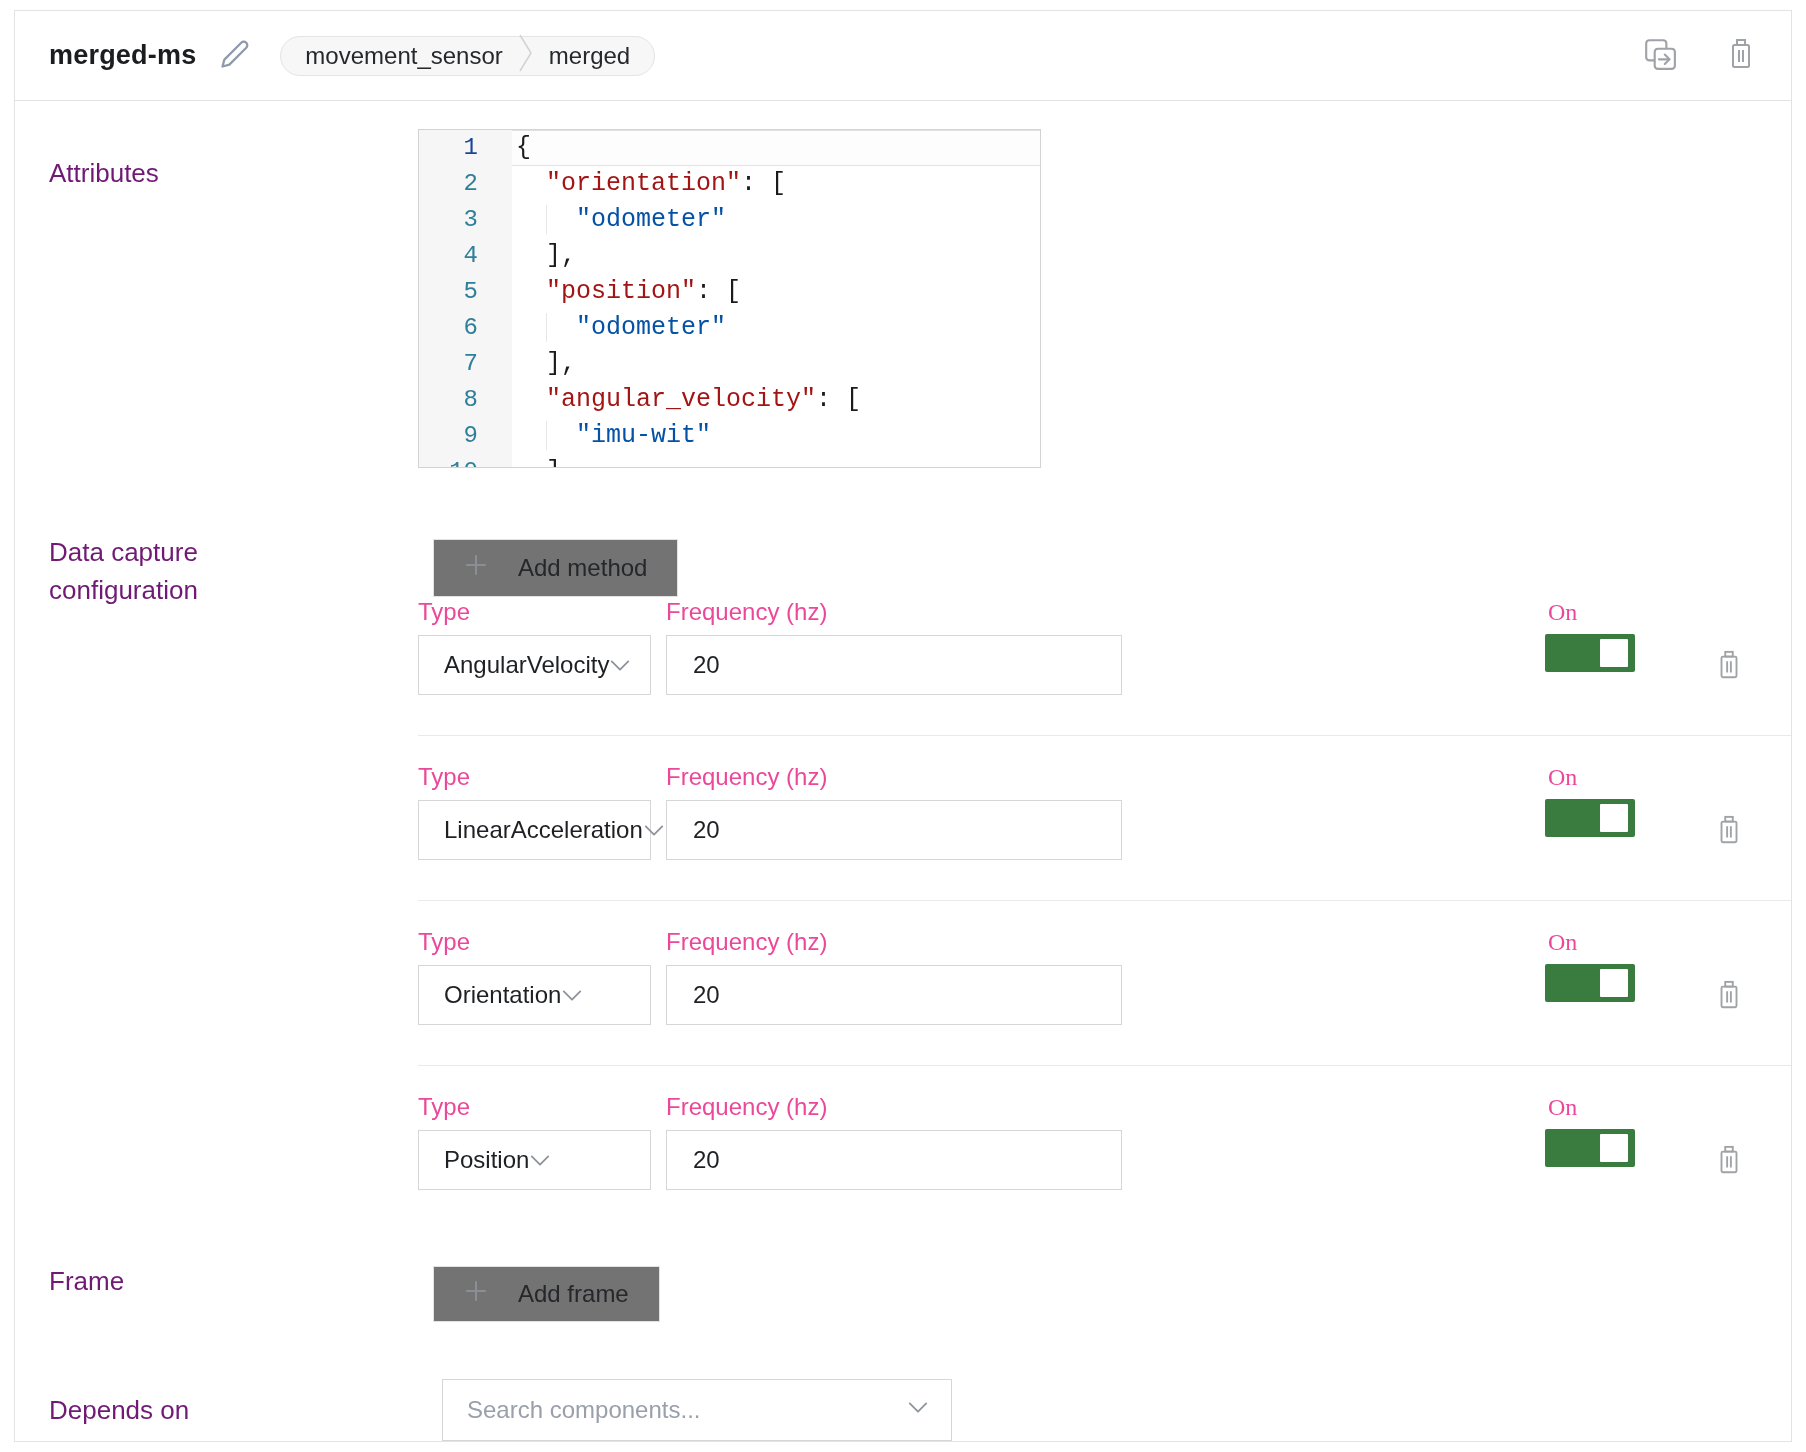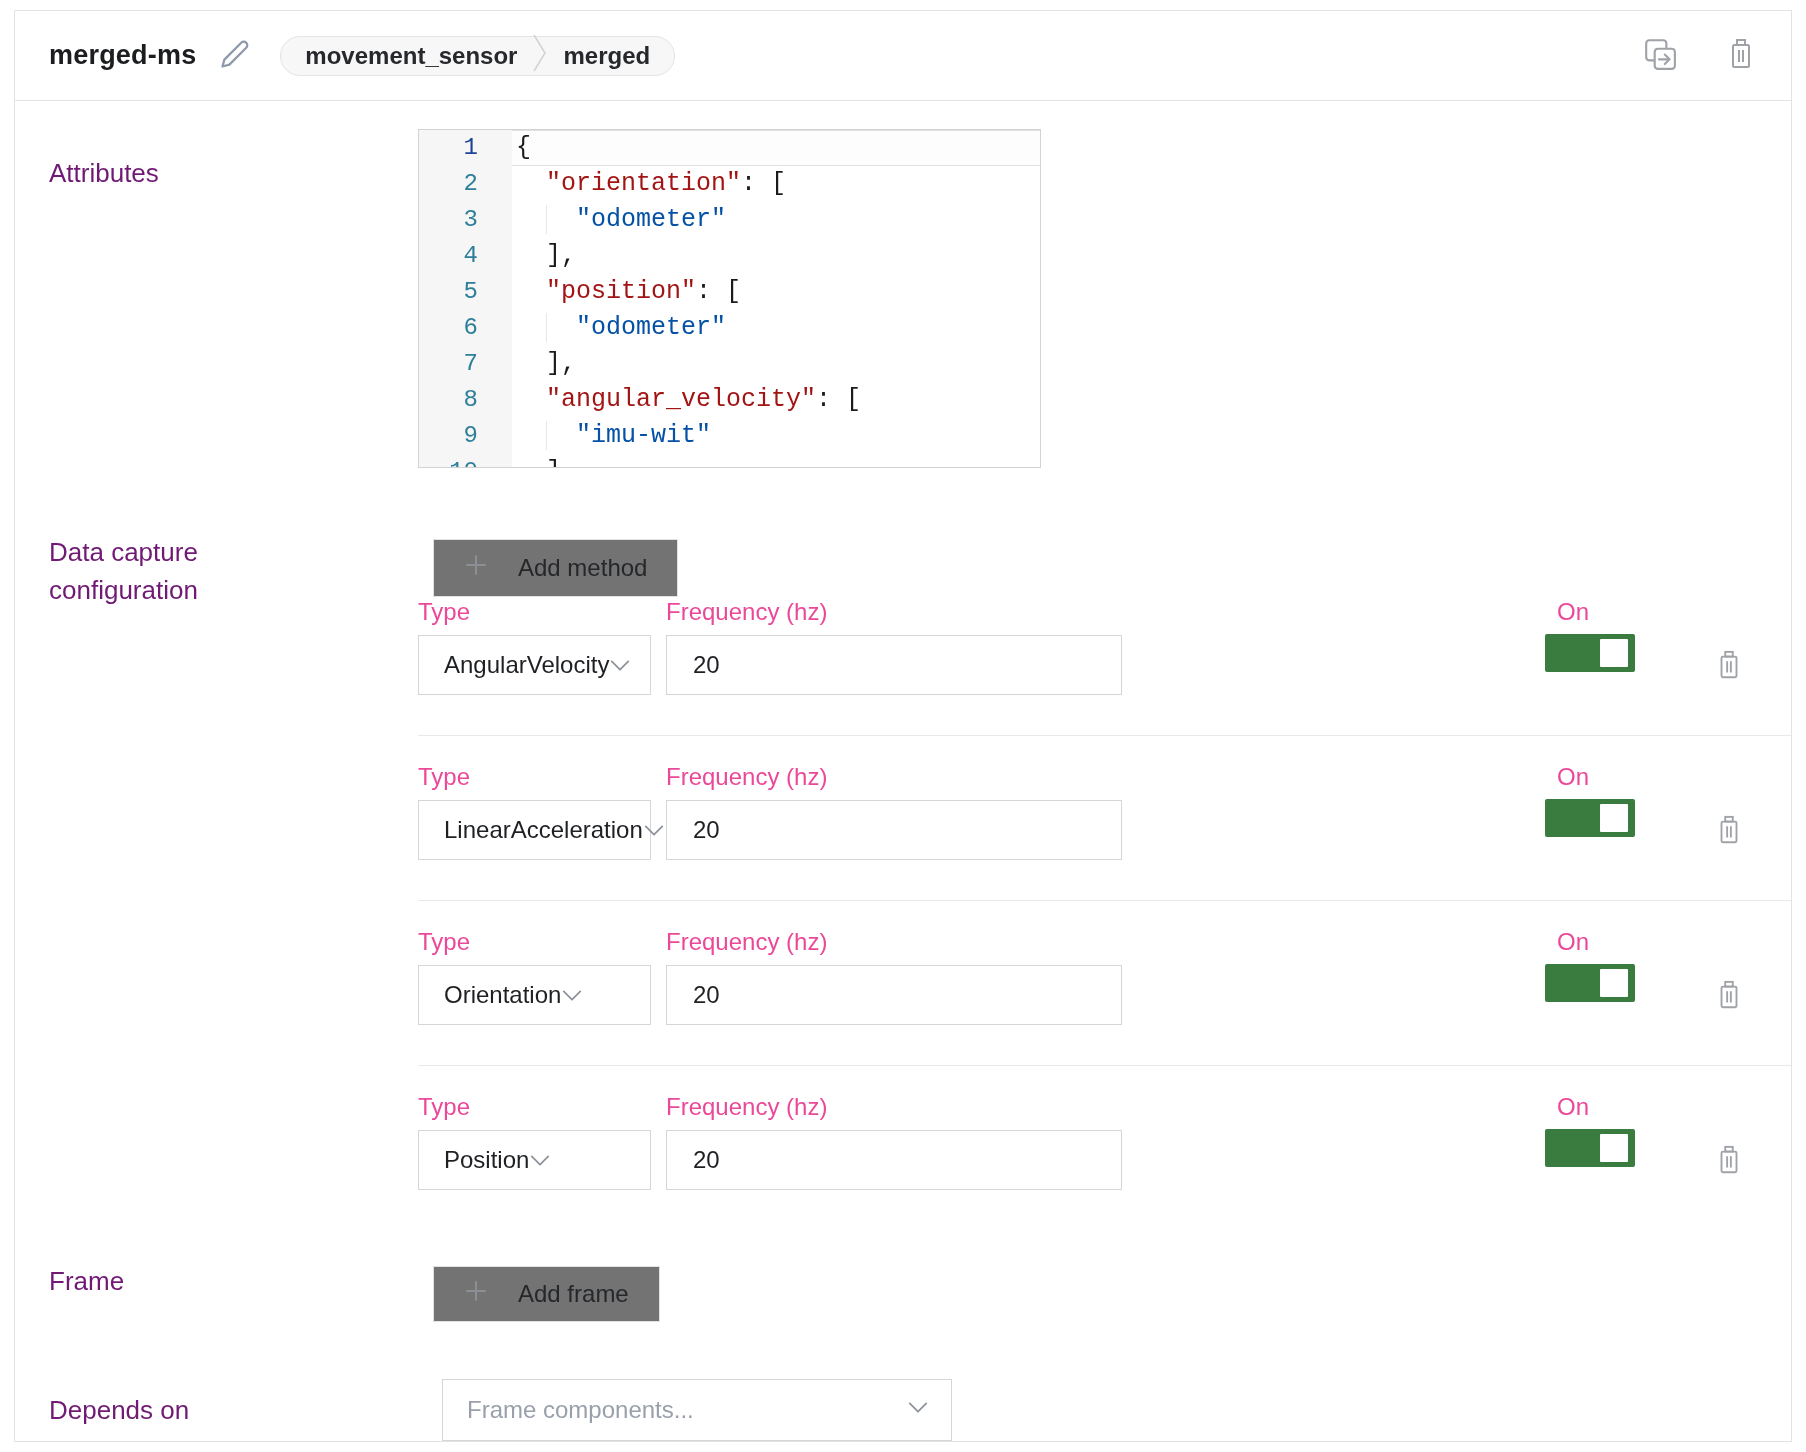--- a/index.html
+++ b/index.html
@@ -17,21 +17,21 @@
     height:90px; border-bottom:1px solid #e3e3e6;
     display:flex; align-items:center; padding:0 34px;
   }
   .title { font-size:27px; font-weight:600; color:#1c1d1f; letter-spacing:0.2px; }
   .icon-btn { background:none; border:none; cursor:pointer; display:inline-flex; align-items:center; justify-content:center; }
   .pencil-btn { margin-left:24px; }
   .pill {
     margin-left:30px; height:40px; border-radius:20px;
     background:#f7f7f8; border:1px solid #e4e4e6;
     display:inline-flex; align-items:center; padding:0 24px;
-    font-size:24px; color:#26282c; gap:16px;font-weight:bold;
+    font-size:24px; color:#26282c; gap:16px;
   }
   .header-actions { margin-left:auto; display:flex; align-items:center; gap:48px; }
   
   .card-body { padding:28px 0 0 34px; }
   .form-row { display:flex; }
   .row-label { width:369px; flex-shrink:0; font-size:26px; color:#701a75; line-height:38px; }
   .attributes-row .row-label { padding-top:25px; }
   .capture-row { margin-top:37px; }
   .capture-row .row-label { padding-top:28px; }
   .capture-label-inner { display:block; max-width:235px; }
@@ -68,21 +68,21 @@
   .control {
     height:60px; border:1px solid #d6d6d8; background:#fff;
     display:flex; align-items:center; font-size:24px; color:#1e2023;
     cursor:pointer;
   }
   .field-type { position:absolute; left:0; top:0; width:233px; }
   .field-type .control { margin-top:8px; padding:0 20px 0 25px; justify-content:flex-start; }
   .field-freq { position:absolute; left:248px; top:0; width:456px; }
   .field-freq .control { margin-top:8px; padding:0 20px 0 26px; cursor:text; }
   .field-toggle { position:absolute; left:1127px; top:0; }
-  .field-toggle .field-label { margin-left:12px; }
+  .field-toggle .field-label { margin-left:3px;font-family:Liberation Serif, serif; }
   .toggle {
     margin-top:7px; width:90px; height:38px; background:#3a7c40;
     border-radius:2px; position:relative; cursor:pointer;
   }
   .toggle-knob {
     position:absolute; right:7px; top:5px; width:28px; height:28px;
     background:#fff; border-radius:1px;
   }
   .method-trash { position:absolute; left:1296px; top:52px; }
   
@@ -374,21 +374,21 @@
             <path d="M12 3 v18 M3 12 h18"></path>
           </svg>
         </span>
         <span>Add frame</span>
       </button>
     </div>
 
     <div class="form-row depends-row">
       <div class="row-label">Depends on</div>
       <div class="depends-select">
-        <span class="placeholder">Frame components...</span>
+        <span class="placeholder">Search components...</span>
         <span>
           <svg width="22" height="14" viewBox="0 0 24 14" fill="none" stroke="#8e949c" stroke-width="2" stroke-linecap="round" stroke-linejoin="round">
             <polyline points="3,2 12,11 21,2"></polyline>
           </svg>
         </span>
       </div>
     </div>
 
   </div>
 </div>

